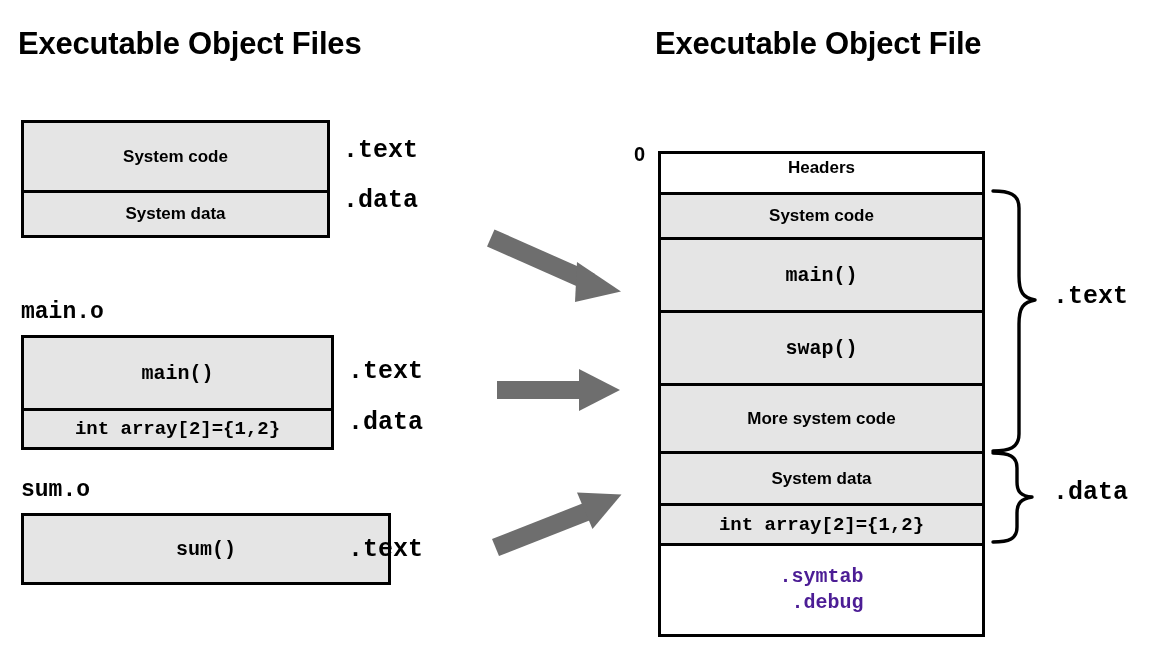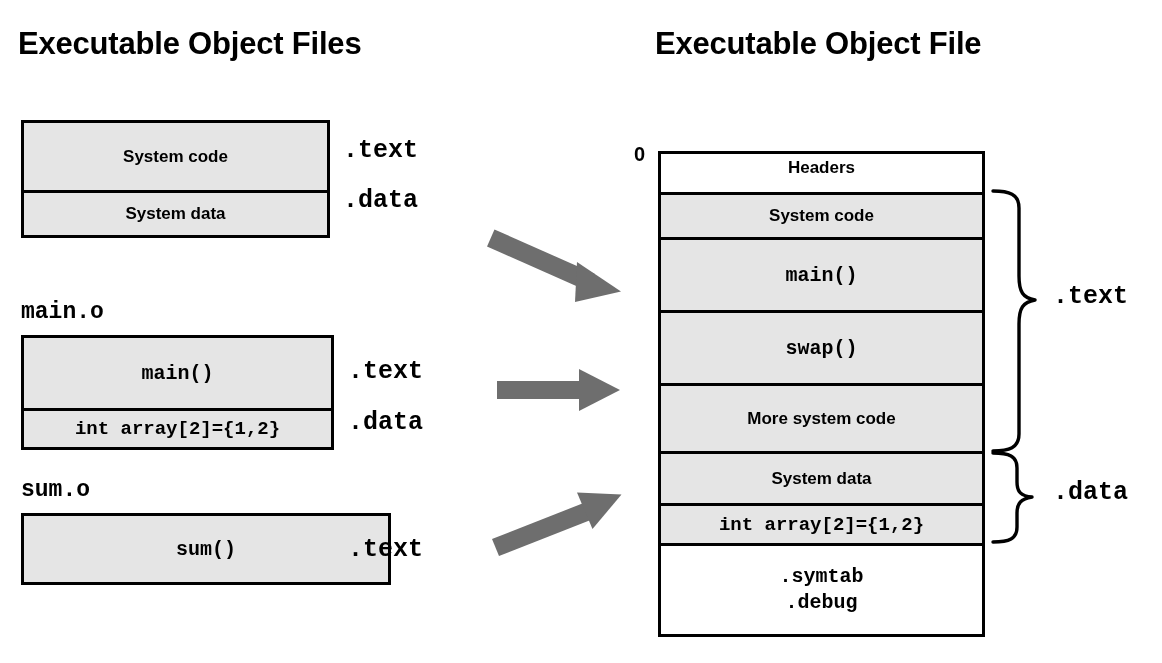--- a/index.html
+++ b/index.html
@@ -69,23 +69,23 @@
   .lbl-mono-sm {
     font-family: "Liberation Mono", monospace;
     font-weight: bold;
     font-size: 19px;
     color: #000000;
   }
   .lbl-mono-two {
     font-family: "Liberation Mono", monospace;
     font-weight: bold;
     font-size: 20px;
-    color: #000000;
+    color: #4c1d95;
     line-height: 1.32;
-    text-align: center;
+    text-align: right;
     white-space: pre-line;
   }
 
   
   .sec-tag {
     position: absolute;
     font-family: "Liberation Mono", monospace;
     font-weight: bold;
     font-size: 25px;
     white-space: nowrap;

